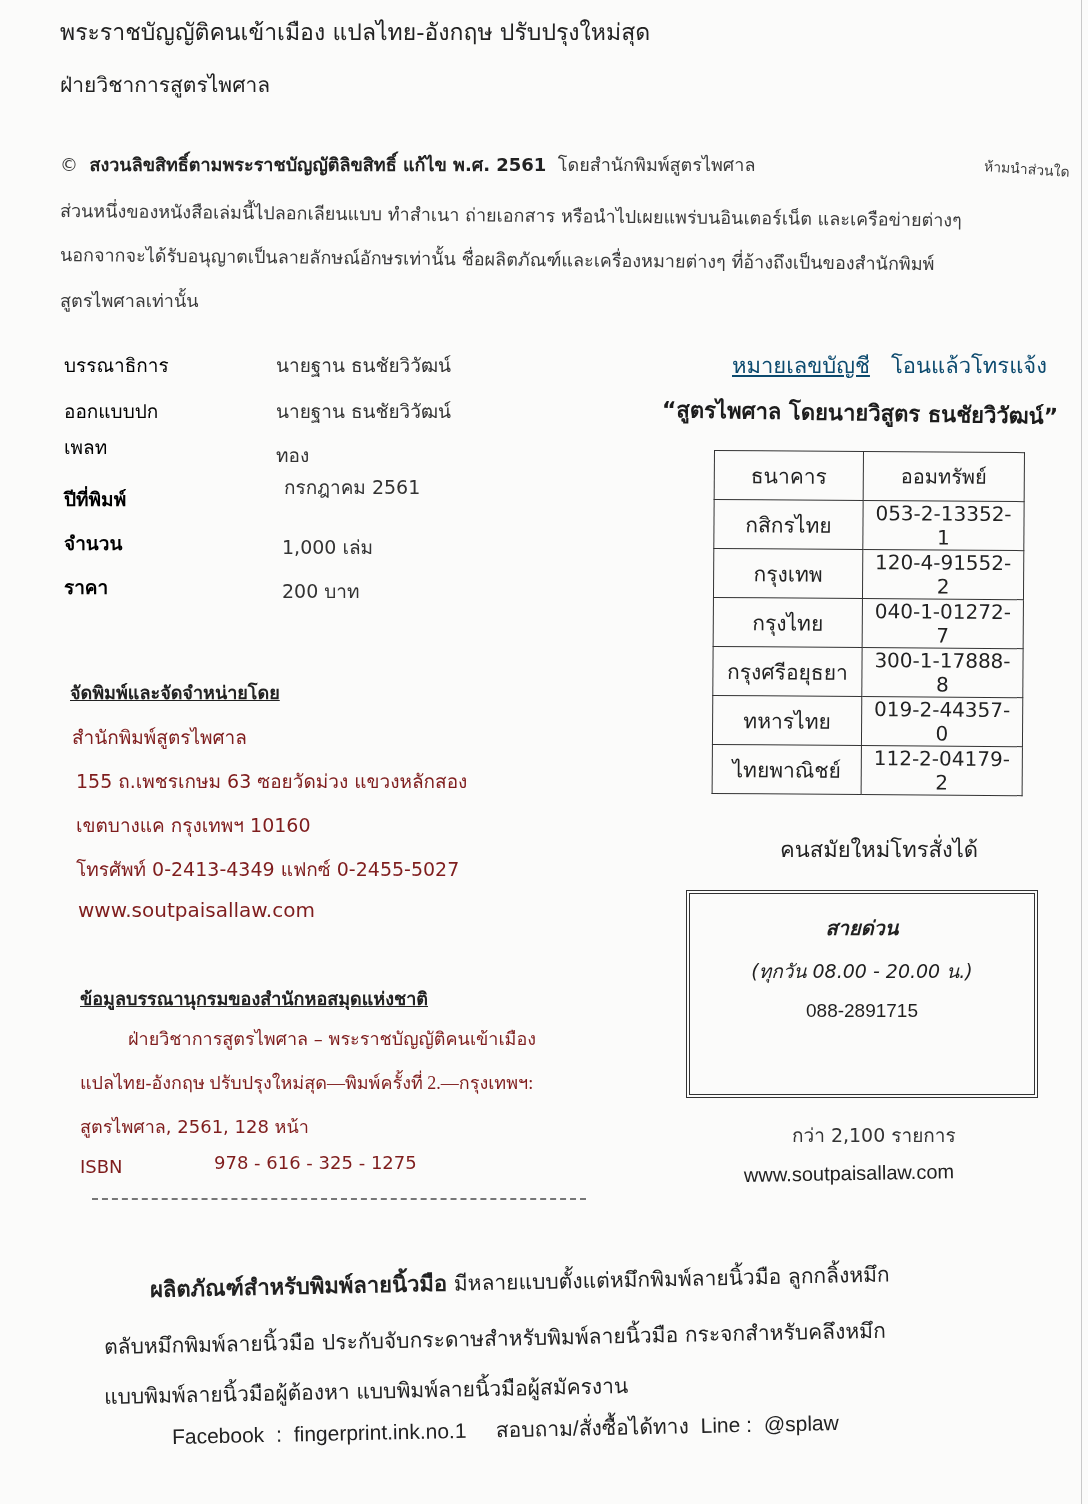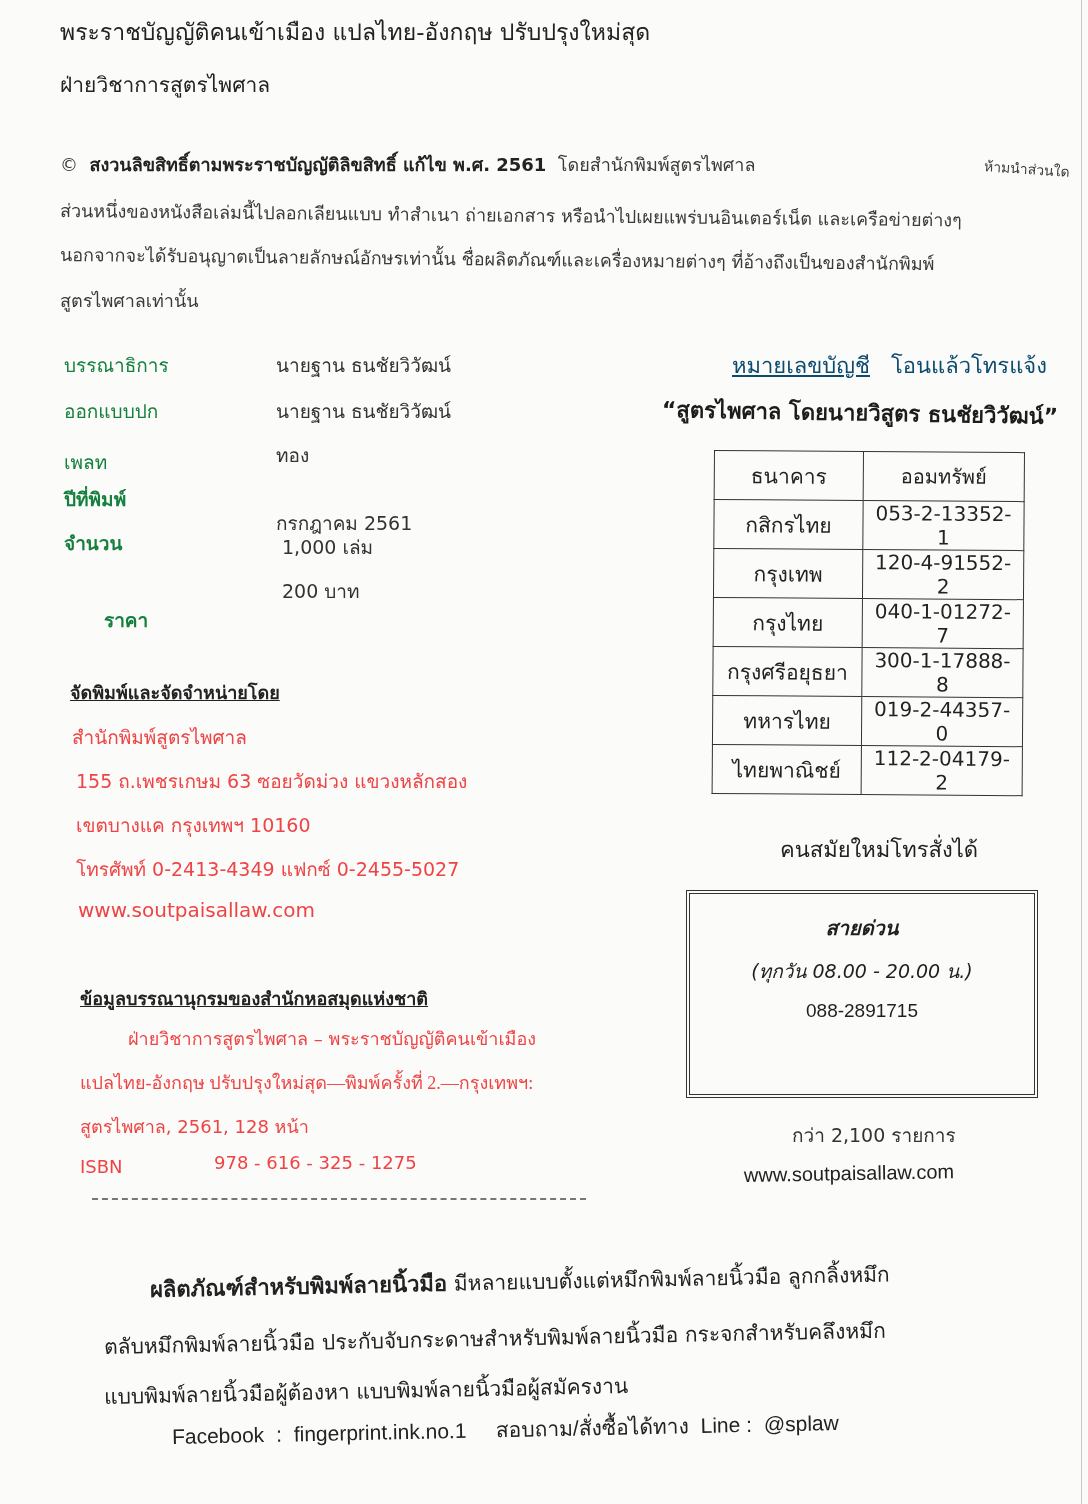--- a/index.html
+++ b/index.html
@@ -11,25 +11,25 @@
     }
     .abs { position: absolute; white-space: nowrap; }
     .spine {
       position: absolute; right: 6px; top: 0; bottom: 0; width: 1px;
       background: #c9c9c9;
     }
     .title1 { left: 60px; top: 14px; font-size: 23px; color: #222; }
     .title2 { left: 60px; top: 68px; font-size: 21px; color: #222; }
     .copy { left: 60px; font-size: 18px; color: #3a3a3a; }
     .copy b { font-weight: bold; color: #222; }
-    .kv-label { left: 64px; font-size: 19px; color: #15803d; }
+    .kv-label { left: 64px; font-size: 19px; color: #000000; }
     .kv-label.bold { font-weight: bold; }
     .kv-value { left: 276px; font-size: 19px; color: #333; }
     .sec-head { font-size: 18px; font-weight: bold; text-decoration: underline; color: #222; }
-    .plain { font-size: 19px; color: #ef4444; }
+    .plain { font-size: 19px; color: #7f1d1d; }
     .acct-head { left: 732px; top: 348px; font-size: 22px; color: #0c4a6e; }
     .acct-head u { text-decoration: underline; }
     .acct-name { left: 662px; top: 392px; font-size: 22px; font-weight: bold; color: #1c1c1c; transform: rotate(1deg); transform-origin: left; }
     table.bank {
       position: absolute; left: 714px; top: 450px; border-collapse: collapse;
       font-size: 21px; color: #222; transform: rotate(0.4deg); transform-origin: left top;
     }
     table.bank td, table.bank th {
       border: 1.5px solid #333; height: 48px; padding: 0 6px; text-align: center; font-weight: normal;
     }
@@ -67,27 +67,27 @@
 <div class="abs copy" style="top:158px; left:984px; font-size:14px; transform:rotate(4deg);">ห้ามนำส่วนใด</div>
 <div class="abs copy" style="top:196px; transform:rotate(0.6deg); transform-origin:left;">ส่วนหนึ่งของหนังสือเล่มนี้ไปลอกเลียนแบบ  ทำสำเนา  ถ่ายเอกสาร  หรือนำไปเผยแพร่บนอินเตอร์เน็ต  และเครือข่ายต่างๆ</div>
 <div class="abs copy" style="top:240px; transform:rotate(0.6deg); transform-origin:left;">นอกจากจะได้รับอนุญาตเป็นลายลักษณ์อักษรเท่านั้น   ชื่อผลิตภัณฑ์และเครื่องหมายต่างๆ    ที่อ้างถึงเป็นของสำนักพิมพ์</div>
 <div class="abs copy" style="top:286px;">สูตรไพศาลเท่านั้น</div>
 
 <div>
   <div class="abs kv-label" style="top:350px;">บรรณาธิการ</div>
   <div class="abs kv-value" style="top:350px;">นายฐาน  ธนชัยวิวัฒน์</div>
   <div class="abs kv-label" style="top:396px;">ออกแบบปก</div>
   <div class="abs kv-value" style="top:396px;">นายฐาน  ธนชัยวิวัฒน์</div>
-  <div class="abs kv-label" style="top:447px;">เพลท</div>
+  <div class="abs kv-label" style="top:432px;">เพลท</div>
   <div class="abs kv-value" style="top:440px;">ทอง</div>
   <div class="abs kv-label bold" style="top:484px;">ปีที่พิมพ์</div>
-  <div class="abs kv-value" style="top:508px;">กรกฎาคม   2561</div>
+  <div class="abs kv-value" style="top:472px;margin-left:8px;">กรกฎาคม   2561</div>
   <div class="abs kv-label bold" style="top:528px;">จำนวน</div>
   <div class="abs kv-value" style="top:532px; left:282px;">1,000  เล่ม</div>
-  <div class="abs kv-label bold" style="top:605px;margin-left:40px;">ราคา</div>
+  <div class="abs kv-label bold" style="top:572px;">ราคา</div>
   <div class="abs kv-value" style="top:576px; left:282px;">200  บาท</div>
 </div>
 
 <div class="abs sec-head" style="left:70px; top:678px;">จัดพิมพ์และจัดจำหน่ายโดย</div>
 <div class="abs plain" style="left:72px; top:722px;">สำนักพิมพ์สูตรไพศาล</div>
 <div class="abs plain" style="left:76px; top:766px;">155  ถ.เพชรเกษม 63  ซอยวัดม่วง  แขวงหลักสอง</div>
 <div class="abs plain" style="left:76px; top:810px;">เขตบางแค  กรุงเทพฯ  10160</div>
 <div class="abs plain" style="left:76px; top:854px;">โทรศัพท์  0-2413-4349   แฟกซ์  0-2455-5027</div>
 <div class="abs plain" style="left:78px; top:898px; font-size:20px;">www.soutpaisallaw.com</div>
 

